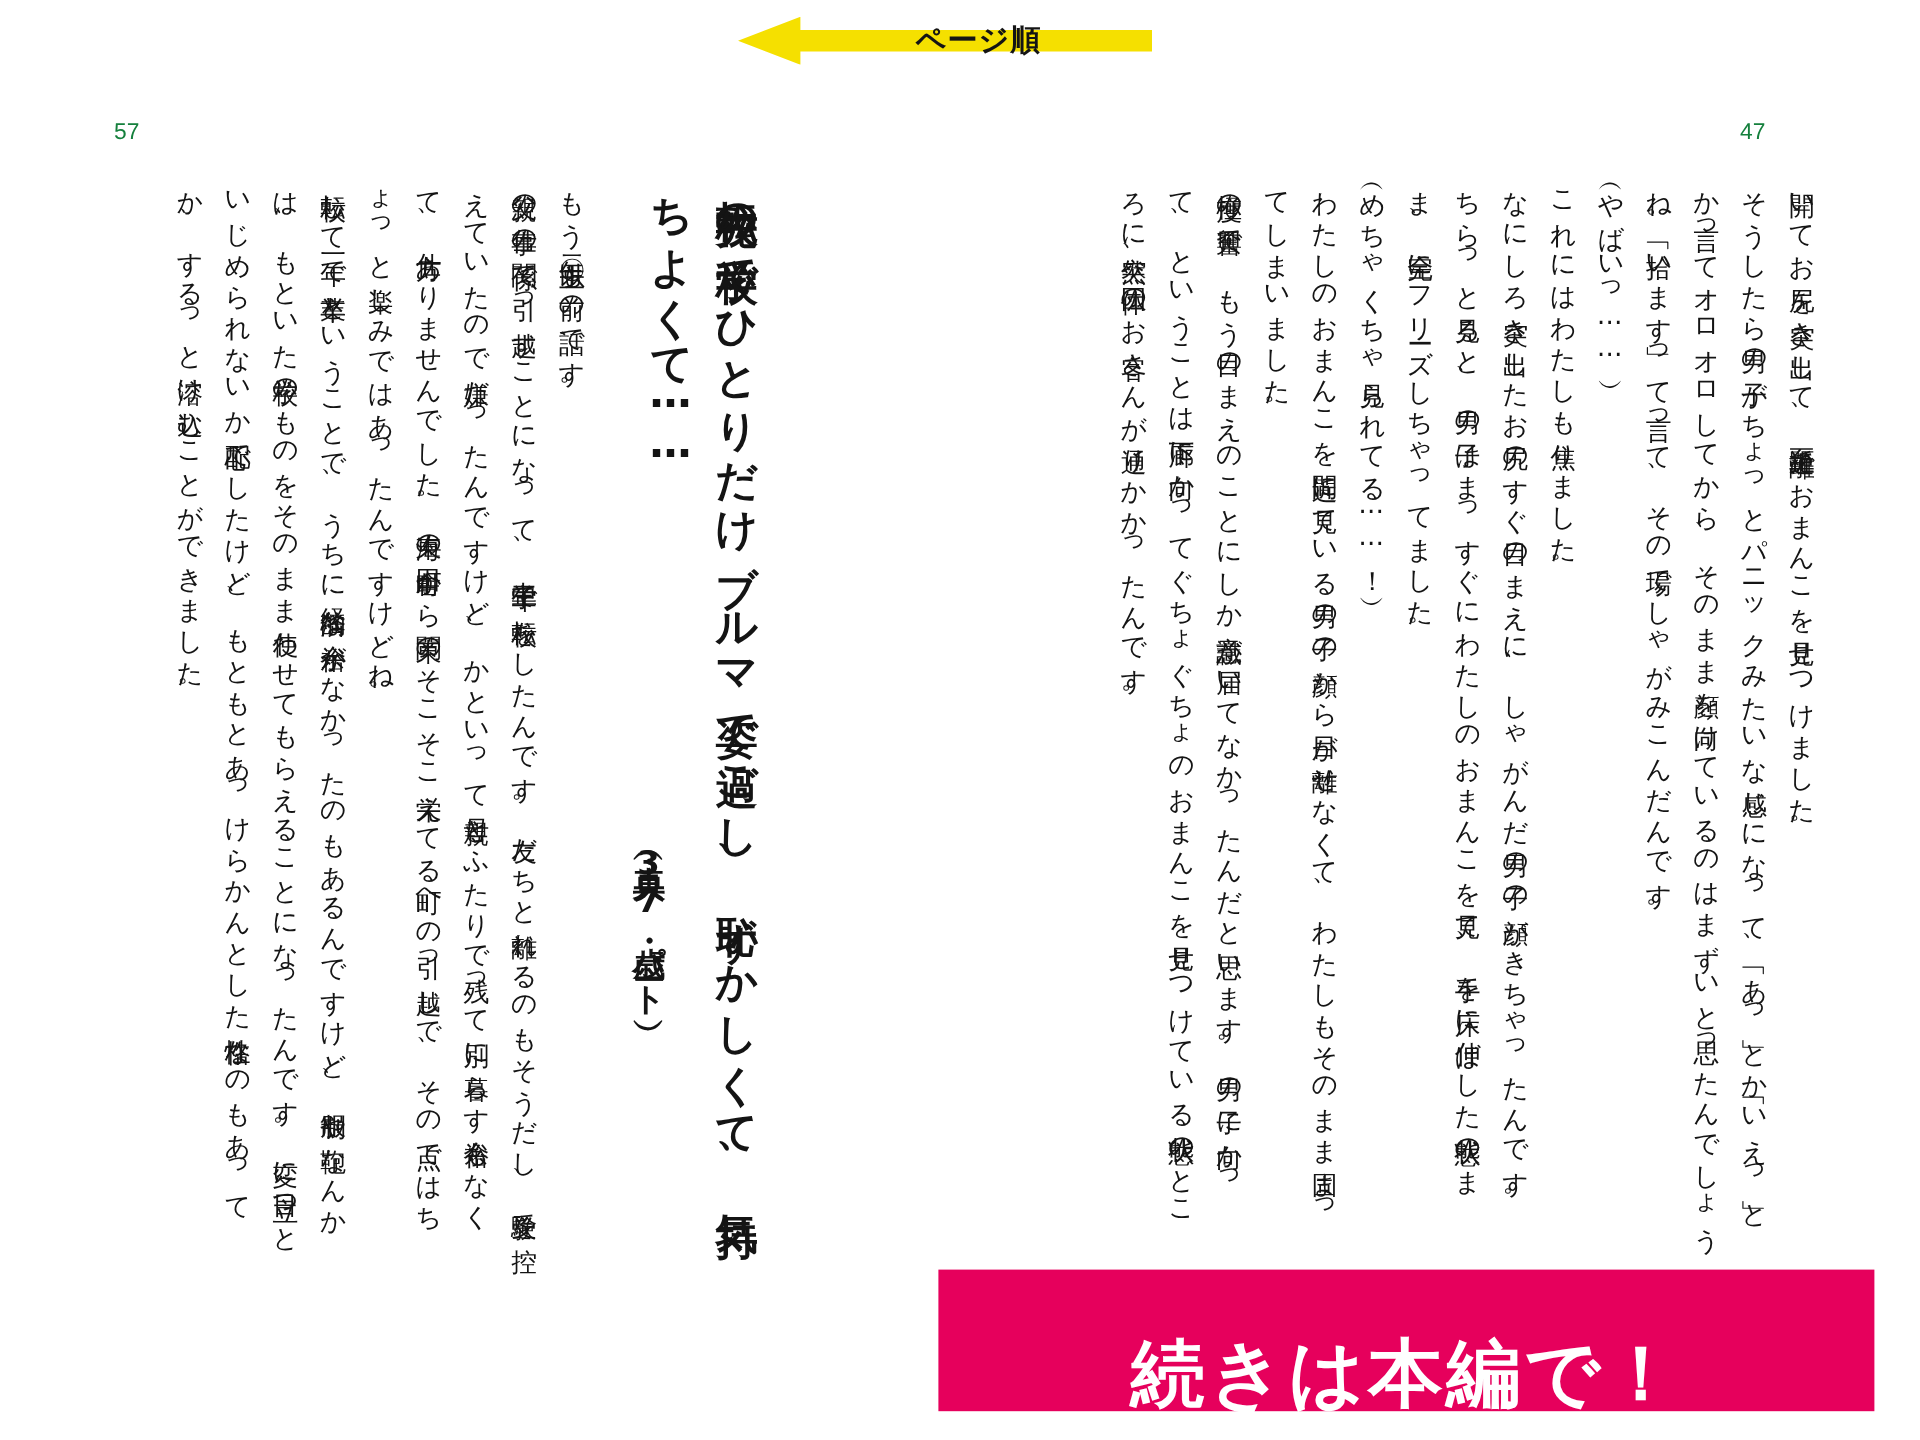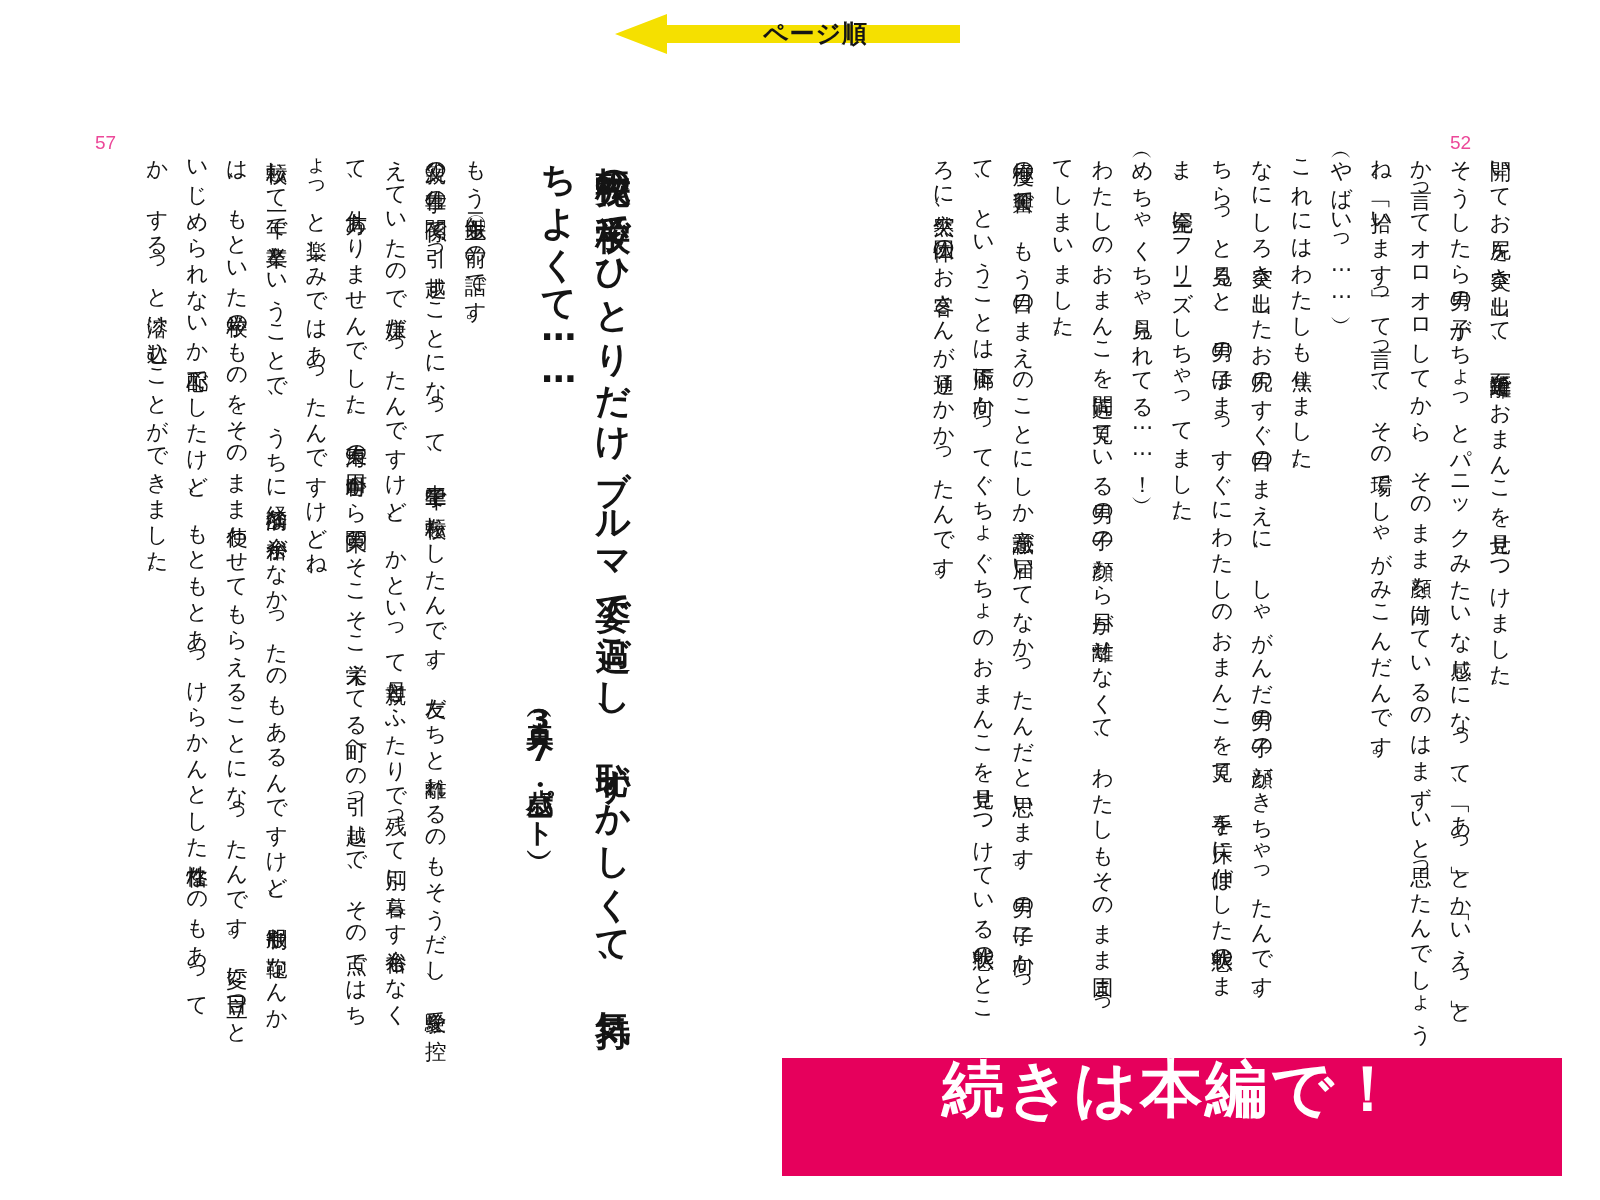--- a/index.html
+++ b/index.html
@@ -46,22 +46,21 @@
     letter-spacing: 1px;
     color: #141414;
     line-height: 52px;
   }
 
   
   .folio {
     position: absolute;
     font-family: "Liberation Sans", sans-serif;
     font-size: 19px;
-    color: #ec4899;
-    margin-top: 32px;
+    color: #15803d;
   }
   .folio-left { left: 95px; top: 100px; }
   .folio-right { left: 1450px; top: 100px; }
 
   
   .vtext {
     position: absolute;
     writing-mode: vertical-rl;
     -webkit-writing-mode: vertical-rl;
     text-orientation: upright;
@@ -109,21 +108,21 @@
 
   
   .cta-banner {
     position: absolute;
     left: 782px;
     top: 1058px;
     width: 780px;
     height: 118px;
     background: #e6005c;
     display: flex;
-    align-items: flex-start;
+    align-items: flex-end;
     justify-content: center;
   }
   .cta-label {
     font-family: "DejaVu Sans", "Liberation Sans", sans-serif;
     font-weight: bold;
     font-size: 62px;
     letter-spacing: 3px;
     color: #ffffff;
     line-height: 1;
   }
@@ -132,21 +131,21 @@
 <body>
 
 <div class="page-order">
   <svg class="arrow-shape" viewBox="0 0 345 40" preserveAspectRatio="none">
     <polygon points="0,20 52,0 52,11 345,11 345,29 52,29 52,40" fill="#f5e000"></polygon>
   </svg>
   <div class="page-order-label">ページ順</div>
 </div>
 
 <div class="folio folio-left">57</div>
-<div class="folio folio-right">52</div>
+<div class="folio folio-right">47</div>
 
 <div class="vtext" id="body-right">開いてお尻を突き出して、至近距離でおまんこを見せつけました。
 そうしたら男の子がちょっとパニックみたいな感じになって、「あっ」とか「いえっ」とか言ってオロオロしてから、そのまま顔を向けているのはまずいと思ったんでしょうね。「拾います」って言って、その場でしゃがみこんだんです。
 （やばいっ……）
 これにはわたしも焦りました。
 なにしろ突き出したお尻のすぐ目のまえに、しゃがんだ男の子の顔がきちゃったんです。ちらっと見ると、男の子はまっすぐにわたしのおまんこを見て、手を床に伸ばした状態のまま、完全にフリーズしちゃってました。
 （めちゃくちゃ見られてる……！）
 わたしのおまんこを間近に見ている男の子の顔から目が離せなくて、わたしもそのまま固まってしまいました。
 極度の興奮で、もう目のまえのことにしか意識が届いてなかったんだと思います。男の子に向かって、ということは廊下に向かってぐちょぐちょのおまんこを見せつけている状態のところに突然、団体のお客さんが通りかかったんです。</div>
 

